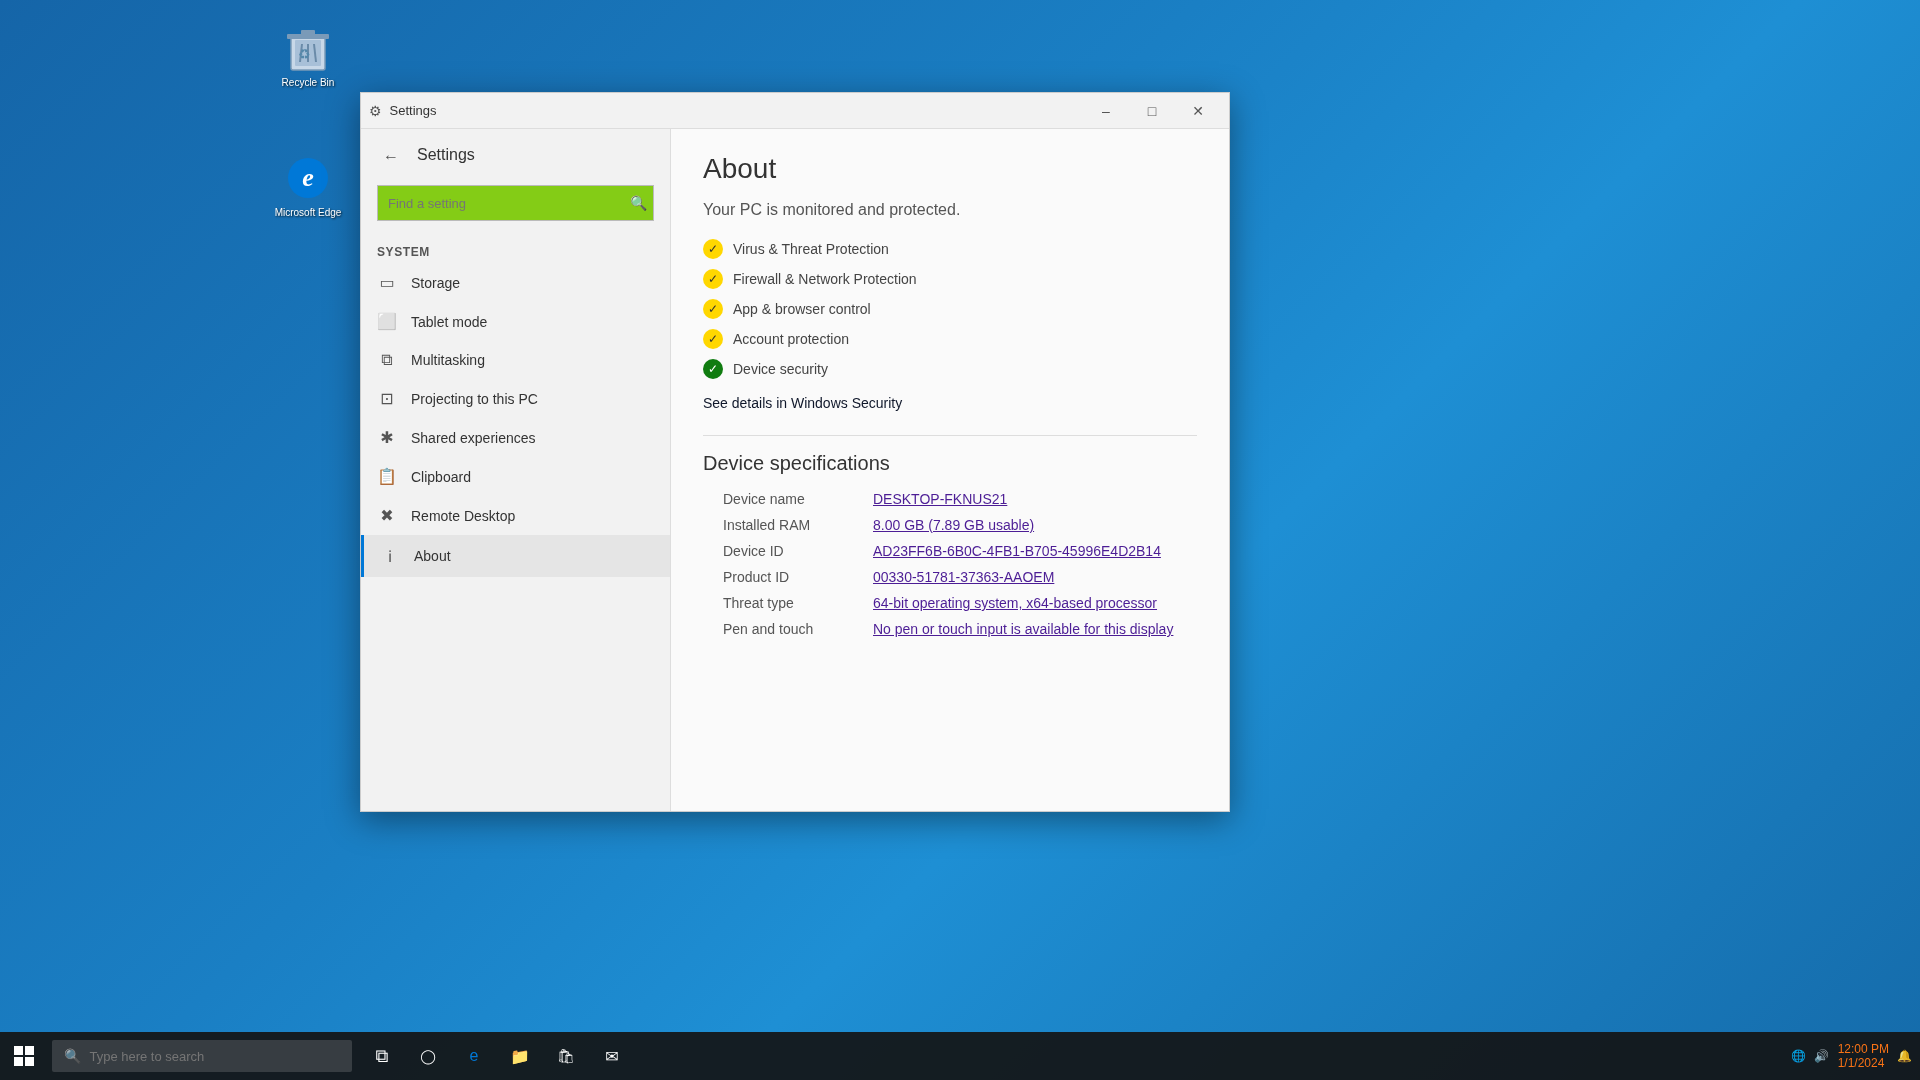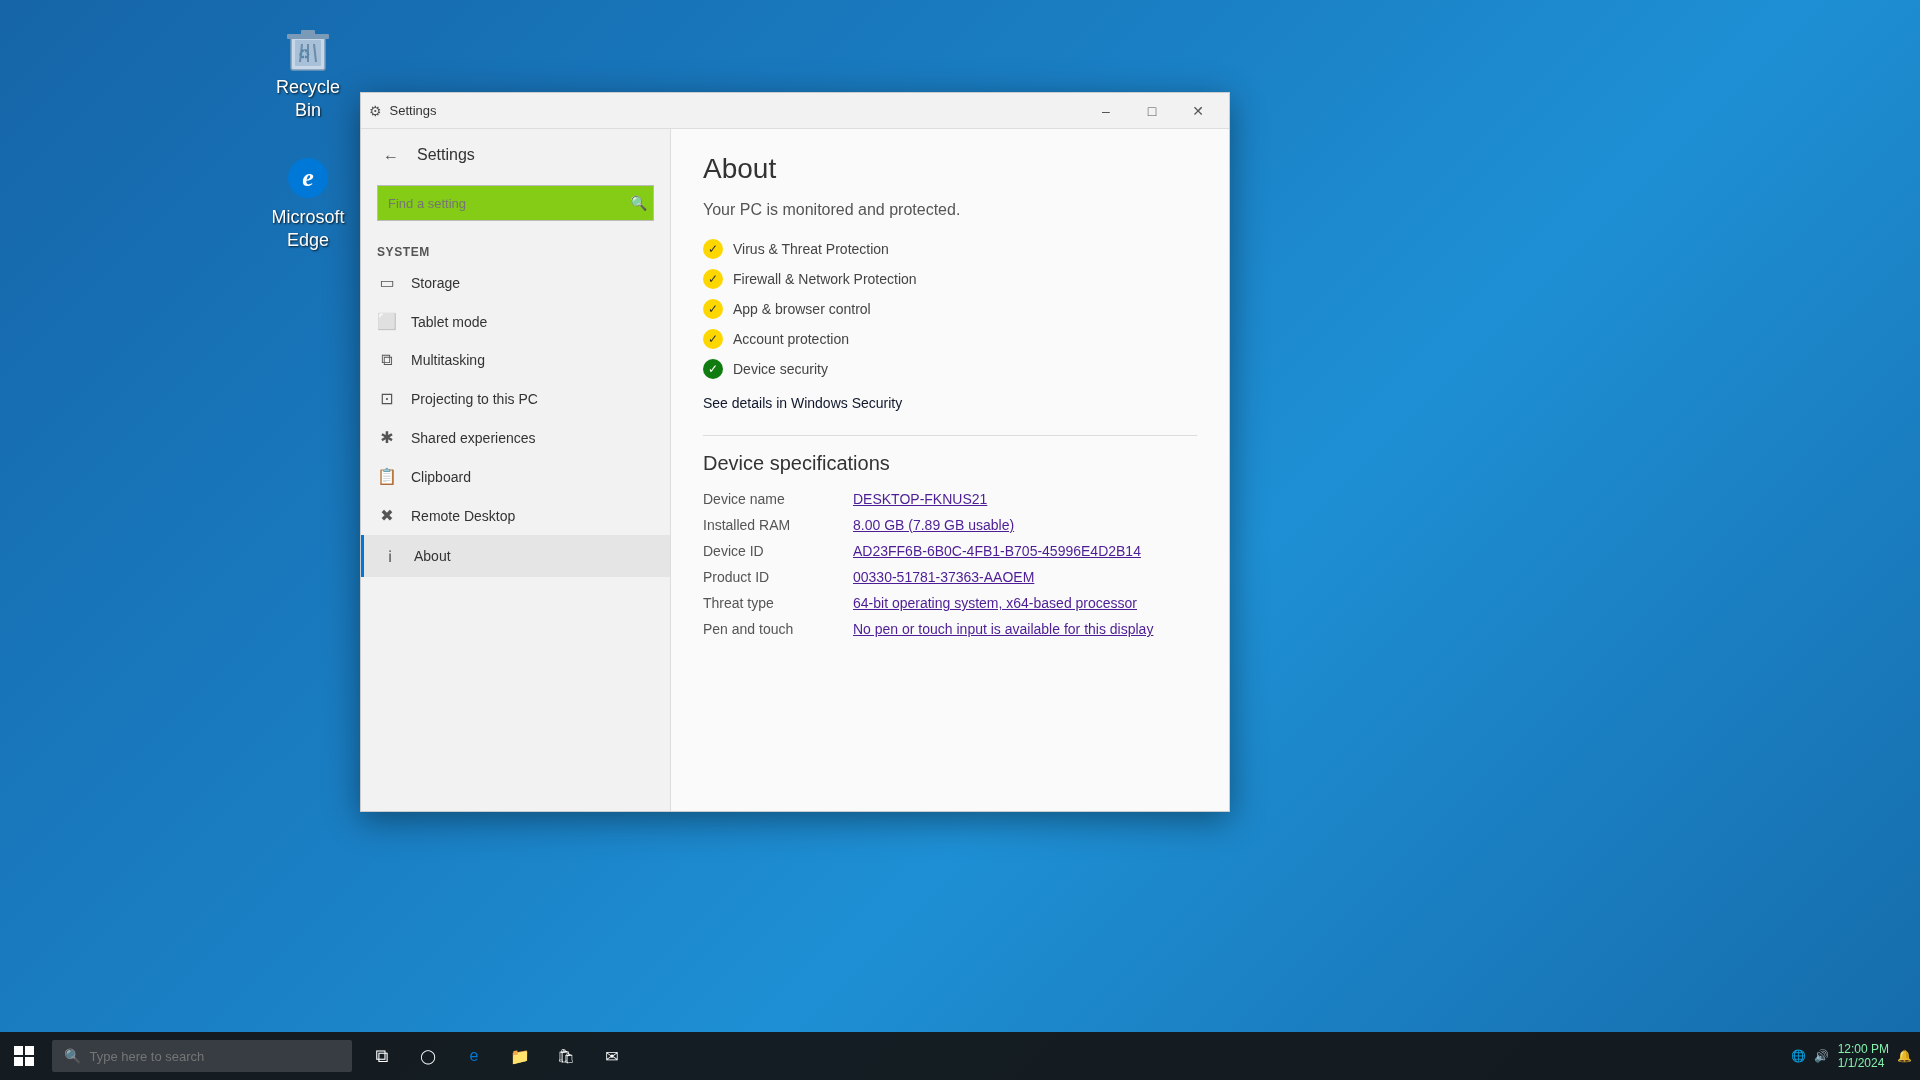--- a/index.html
+++ b/index.html
@@ -30,21 +30,21 @@
       cursor: pointer;
       padding: 4px;
     }
     .desktop-icon .icon-img {
       width: 48px;
       height: 48px;
       margin-bottom: 4px;
     }
     .desktop-icon .icon-label {
       color: white;
-      font-size: 18px;
+      font-size: 10px;
       text-align: center;
       text-shadow: 1px 1px 2px rgba(0,0,0,0.8);
       line-height: 1.3;
     }
 
     
     .recycle-bin {
       top: 20px;
       left: 268px;
     }
@@ -331,20 +331,21 @@
       margin-top: 8px;
     }
 
     .spec-table {
       width: 100%;
     }
     .spec-row {
       display: flex;
       margin-bottom: 10px;
       font-size: 14px;
+      margin-left: 20px;
     }
     .spec-label {
       width: 150px;
       color: #555;
       flex-shrink: 0;
     }
     .spec-value {
       color: #4c1d95;
       flex: 1;
       text-decoration: underline;
@@ -523,19 +524,19 @@
       <div class="taskbar-icon-btn" style="font-size:14px;">◯</div>
       <div class="taskbar-icon-btn" style="font-size:16px; color:#0078d7;">e</div>
       <div class="taskbar-icon-btn" style="font-size:16px;">📁</div>
       <div class="taskbar-icon-btn" style="font-size:14px;">🛍</div>
       <div class="taskbar-icon-btn" style="font-size:16px;">✉</div>
     </div>
     <div class="taskbar-right">
       <span style="display:flex;gap:8px;align-items:center;">
         <span>🌐</span>
         <span>🔊</span>
-        <span style="font-size:12px;color:#86efac;">12:00 PM<br>1/1/2024</span>
+        <span style="font-size:12px;color:#f97316;">12:00 PM<br>1/1/2024</span>
         <span>🔔</span>
       </span>
     </div>
   </div>
 
 </div>
 
 </body></html>

